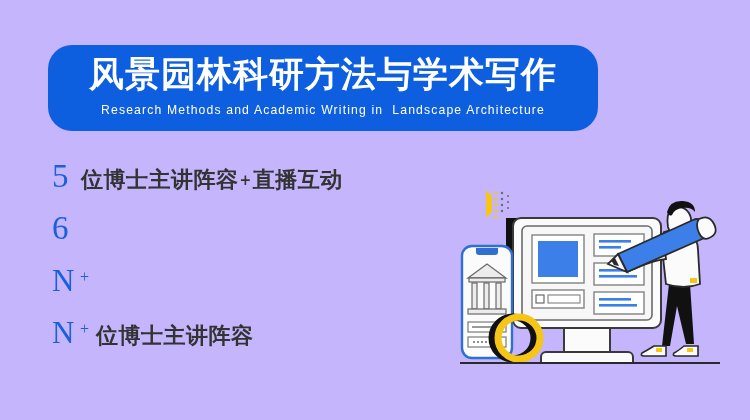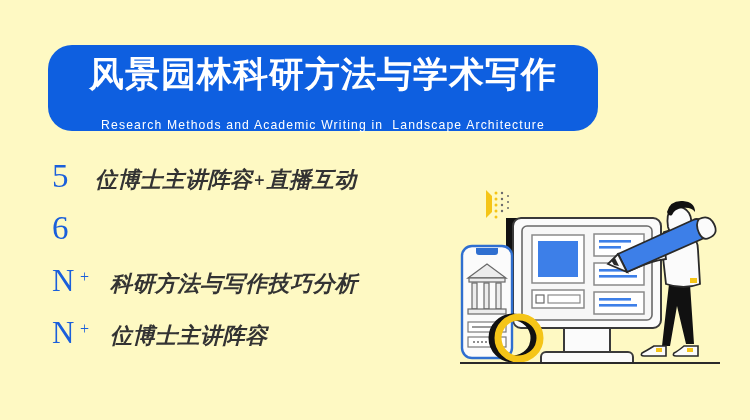--- a/index.html
+++ b/index.html
@@ -13,21 +13,21 @@
     font-family: "Liberation Sans", sans-serif;
     overflow: hidden;
     position: relative;
   }
 
   #poster {
     position: absolute;
     left: 0; top: 0;
     width: 750px;
     height: 420px;
-    background: #fef9c3;
+    background: #c4b5fd;
   }
 
   
   .banner {
     position: absolute;
     left: 48px;
     top: 45px;
     width: 550px;
     height: 86px;
     background: #0e5fe0;
@@ -49,21 +49,21 @@
     white-space: nowrap;
   }
   .banner-subtitle {
     color: #ffffff;
     font-family: "Liberation Sans", sans-serif;
     font-weight: normal;
     font-size: 12.2px;
     line-height: 18px;
     letter-spacing: 1.15px;
     white-space: pre;
-    margin-top: 20px;
+    margin-top: 5px;
   }
 
   
   .features {
     position: absolute;
     left: 52px;
     top: 160px;
     width: 420px;
   }
   .feature-row {
@@ -94,22 +94,21 @@
     margin-right: 4px;
   }
   .feature-text {
     color: #333333;
     font-family: "DejaVu Serif", serif;
     font-weight: bold;
     font-size: 22px;
     line-height: 31px;
     letter-spacing: 0.5px;
     white-space: nowrap;
-    margin-left: 17px;
-    font-style: italic;
+    margin-left: 3px;
   }
   .feature-text .plus-inline {
     font-size: 14px;
     font-weight: bold;
     vertical-align: 2px;
     padding: 0 1px;
   }
 
   
   .illustration {
@@ -140,21 +139,20 @@
       <span class="feature-text"><span>位博士主讲阵容</span><span class="plus-inline">+</span><span>直播互动</span></span>
     </div>
 
     <div class="feature-row">
       <span class="feature-marker">6</span>
     </div>
 
     <div class="feature-row">
       <span class="feature-marker letter">N</span>
       <span class="feature-plus">+</span>
-      <span class="feature-text">科研方法与写作技巧分析</span>
     </div>
 
     <div class="feature-row">
       <span class="feature-marker letter">N</span>
       <span class="feature-plus">+</span>
       <span class="feature-text">位博士主讲阵容</span>
     </div>
 
   </div>
 

